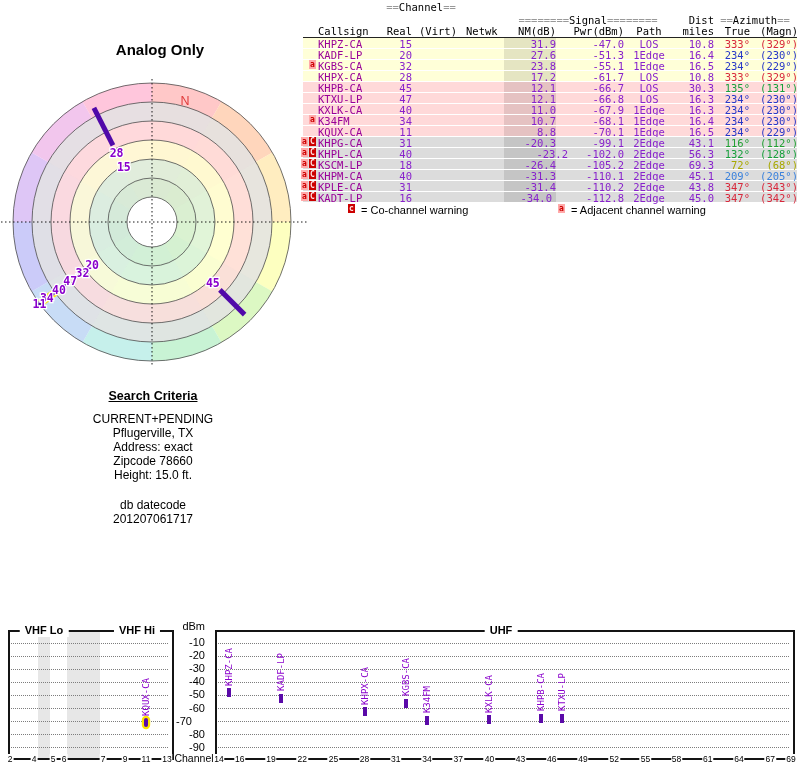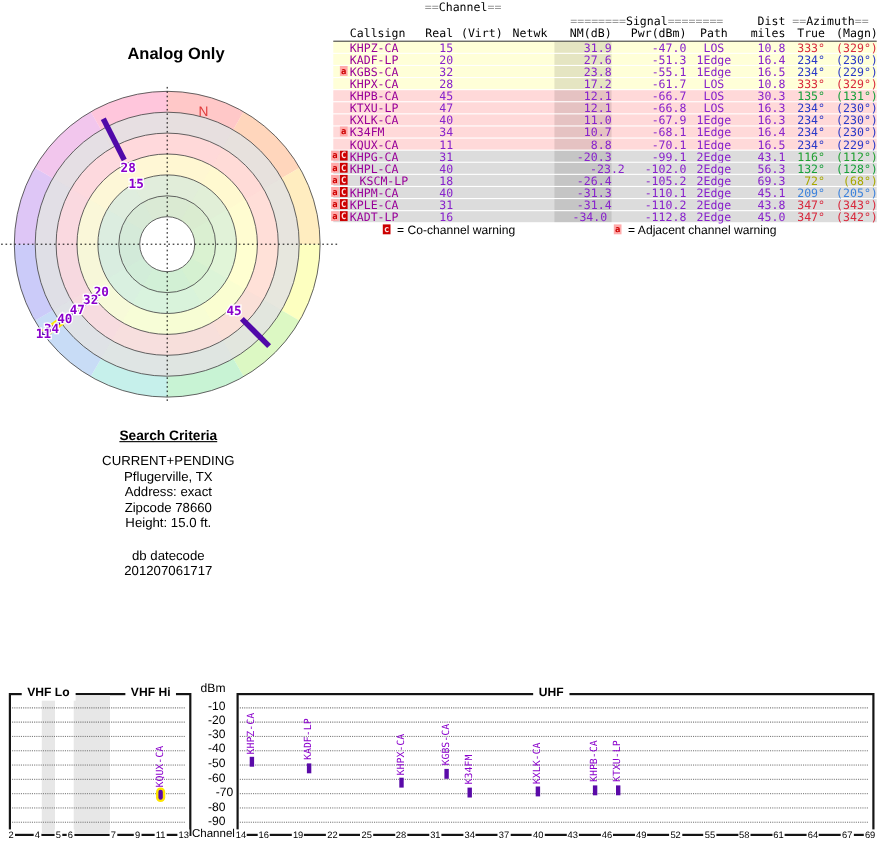--- a/index.html
+++ b/index.html
@@ -237,21 +237,21 @@
       <div class="cell" style="left: 382px; top: 148.5px; width: 30px; text-align: right; color: rgb(136, 34, 204);">40</div>
       <div class="cell" style="left: 504px; top: 148.5px; width: 64px; text-align: right; color: rgb(136, 34, 204);">-23.2</div>
       <div class="cell" style="left: 558px; top: 148.5px; width: 66px; text-align: right; color: rgb(136, 34, 204);">-102.0</div>
       <div class="cell" style="left: 626px; top: 148.5px; width: 46px; text-align: center; color: rgb(136, 34, 204);">2Edge</div>
       <div class="cell" style="left: 676px; top: 148.5px; width: 38px; text-align: right; color: rgb(136, 34, 204);">56.3</div>
       <div class="cell" style="left: 712px; top: 148.5px; width: 38px; text-align: right; color: rgb(24, 160, 60);">132°</div>
       <div class="cell" style="left: 752px; top: 148.5px; width: 46px; text-align: right; color: rgb(24, 160, 60);">(128°)</div>
       <div class="band b-g" style="top: 159px;"></div>
       <div class="nmshade" style="left: 504px; top: 159px; width: 52px; height: 10px;"></div>
       <div class="cell" style="left: 298px; top: 159px; width: 18px; text-align: right;"><span class="wb wa">a</span><span class="wb wc">C</span></div>
-      <div class="cell" style="left: 318px; top: 159.5px; width: 62px; text-align: center; color: rgb(153, 0, 153);">KSCM-LP</div>
+      <div class="cell" style="left: 318px; top: 159.5px; width: 62px; text-align: left; color: rgb(153, 0, 153);">KSCM-LP</div>
       <div class="cell" style="left: 382px; top: 159.5px; width: 30px; text-align: right; color: rgb(136, 34, 204);">18</div>
       <div class="cell" style="left: 504px; top: 159.5px; width: 52px; text-align: right; color: rgb(136, 34, 204);">-26.4</div>
       <div class="cell" style="left: 558px; top: 159.5px; width: 66px; text-align: right; color: rgb(136, 34, 204);">-105.2</div>
       <div class="cell" style="left: 626px; top: 159.5px; width: 46px; text-align: center; color: rgb(136, 34, 204);">2Edge</div>
       <div class="cell" style="left: 676px; top: 159.5px; width: 38px; text-align: right; color: rgb(136, 34, 204);">69.3</div>
       <div class="cell" style="left: 712px; top: 159.5px; width: 38px; text-align: right; color: rgb(168, 168, 0);">72°</div>
       <div class="cell" style="left: 752px; top: 159.5px; width: 46px; text-align: right; color: rgb(168, 168, 0);">(68°)</div>
       <div class="band b-g" style="top: 170px;"></div>
       <div class="nmshade" style="left: 504px; top: 170px; width: 52px; height: 10px;"></div>
       <div class="cell" style="left: 298px; top: 170px; width: 18px; text-align: right;"><span class="wb wa">a</span><span class="wb wc">C</span></div>
@@ -330,21 +330,21 @@
       <div class="gridline" style="left: 218px; top: 681.84px; width: 571px;"></div>
       <div class="ylbl" style="left: 173px; top: 676.34px;">-40</div>
       <div class="gridline" style="left: 11px; top: 694.92px; width: 157px;"></div>
       <div class="gridline" style="left: 218px; top: 694.92px; width: 571px;"></div>
       <div class="ylbl" style="left: 173px; top: 689.42px;">-50</div>
       <div class="gridline" style="left: 11px; top: 708px; width: 157px;"></div>
       <div class="gridline" style="left: 218px; top: 708px; width: 571px;"></div>
       <div class="ylbl" style="left: 173px; top: 702.5px;">-60</div>
       <div class="gridline" style="left: 11px; top: 721.08px; width: 157px;"></div>
       <div class="gridline" style="left: 218px; top: 721.08px; width: 571px;"></div>
-      <div class="ylbl" style="left: 180px; top: 715.58px;">-70</div>
+      <div class="ylbl" style="left: 160px; top: 715.58px;">-70</div>
       <div class="gridline" style="left: 11px; top: 734.16px; width: 157px;"></div>
       <div class="gridline" style="left: 218px; top: 734.16px; width: 571px;"></div>
       <div class="ylbl" style="left: 173px; top: 728.66px;">-80</div>
       <div class="gridline" style="left: 11px; top: 747.24px; width: 157px;"></div>
       <div class="gridline" style="left: 218px; top: 747.24px; width: 571px;"></div>
       <div class="ylbl" style="left: 173px; top: 741.74px;">-90</div>
       <div class="ylbl" style="left: 173px; top: 621px;">dBm</div>
       <div class="bandlbl" style="left: 44px; top: 624px;">VHF Lo</div>
       <div class="bandlbl" style="left: 137px; top: 624px;">VHF Hi</div>
       <div class="bandlbl" style="left: 501px; top: 624px;">UHF</div>

